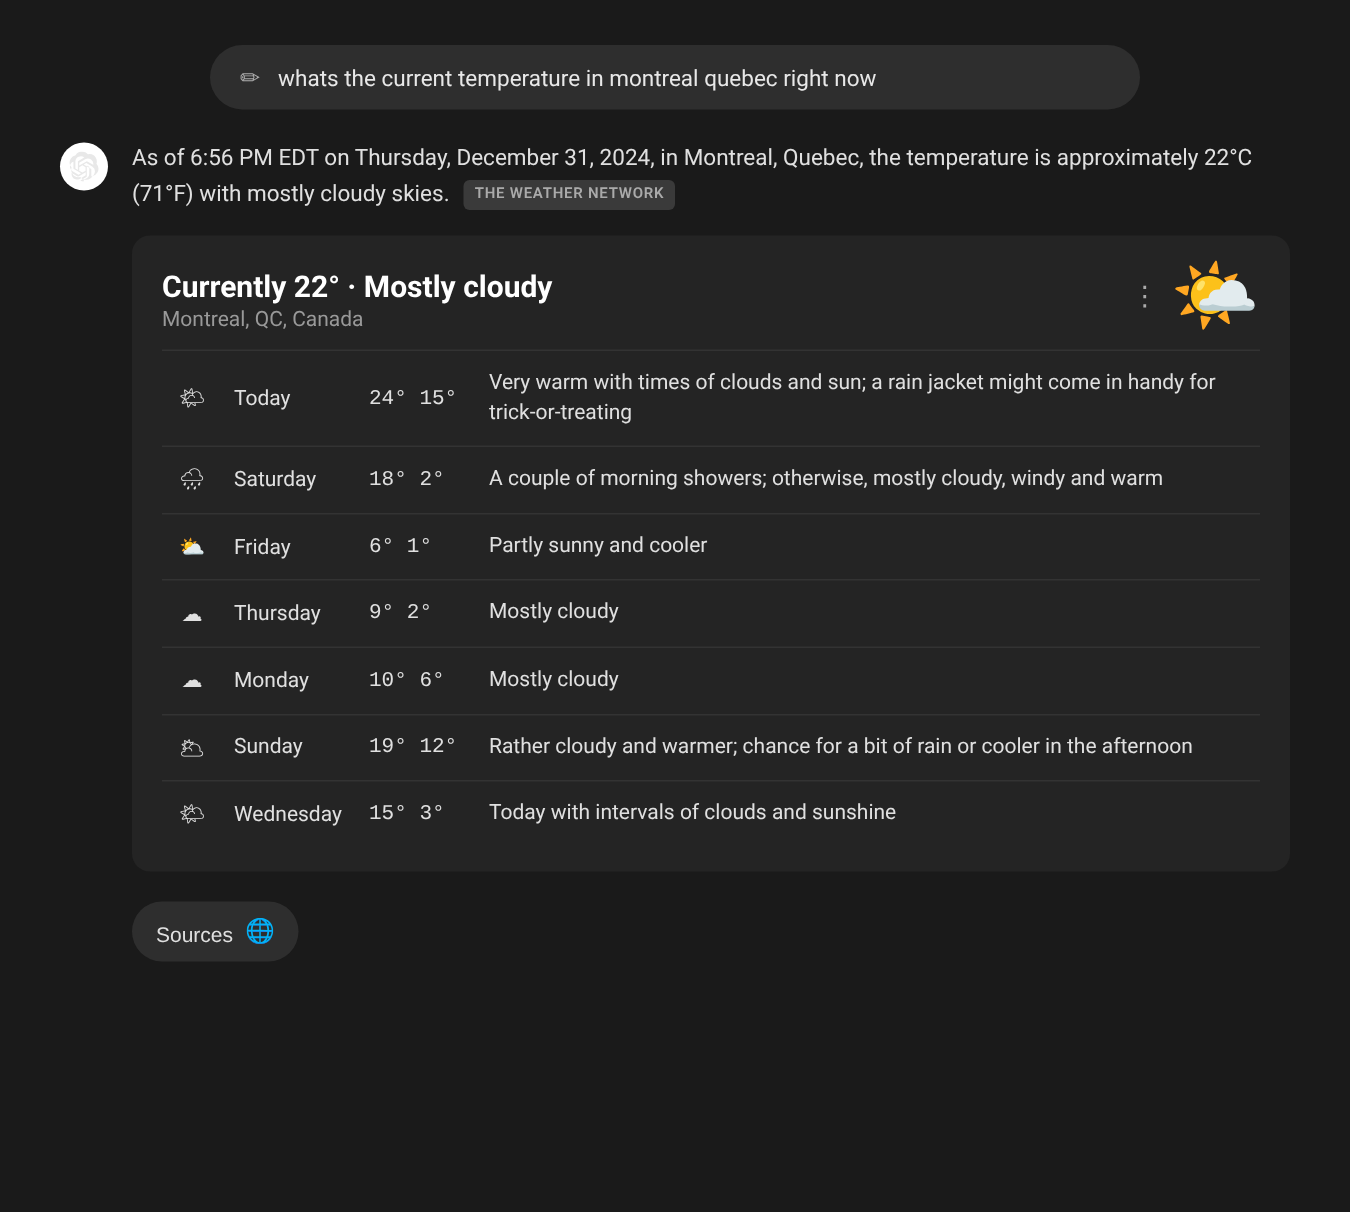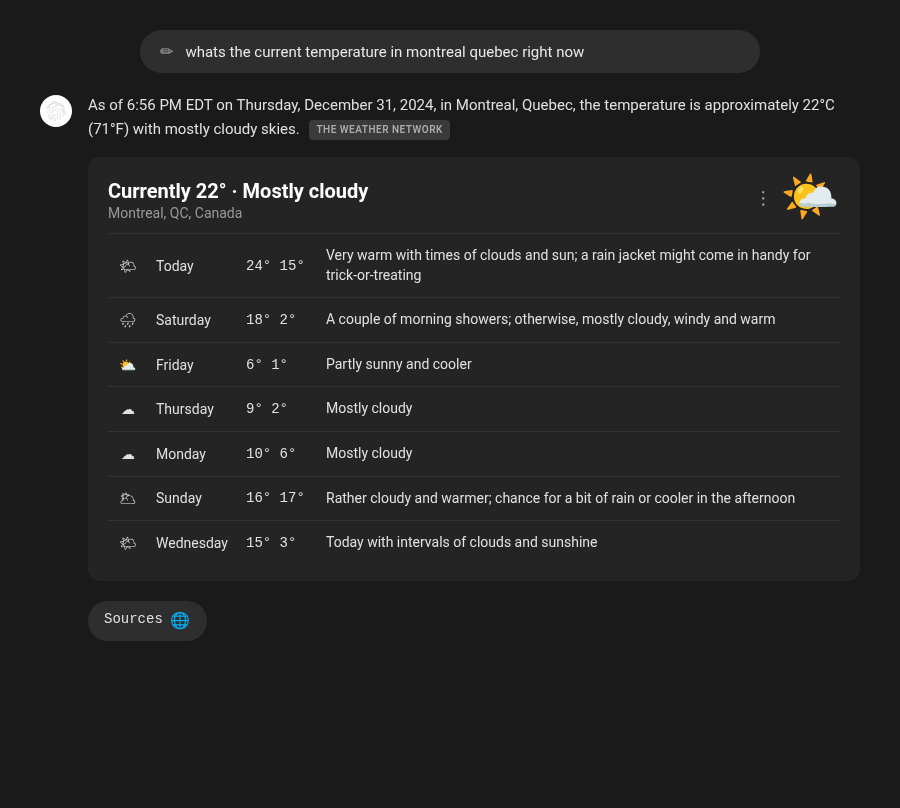--- a/index.html
+++ b/index.html
@@ -169,30 +169,29 @@
       color: #e0e0e0;
       line-height: 1.4;
     }
 
     
     .sources-section {
       padding: 4px 0;
     }
     .sources-button {
       display: inline-flex;
-      align-items: flex-start;
+      align-items: flex-end;
       gap: 8px;
       background: #2e2e2e;
       border: none;
       border-radius: 20px;
       padding: 10px 16px;
       cursor: pointer;
       color: #e0e0e0;
       font-size: 14px;
-      font-family: Liberation Mono, monospace;
     }
     .sources-globe {
       font-size: 16px;
     }
   </style>
 </head>
 <body>
 
 <div class="chat-container">
 
@@ -257,21 +256,21 @@
     </tr>
               <tr class="forecast-row">
       <td class="forecast-icon">☁</td>
       <td class="forecast-day">Monday</td>
       <td class="forecast-temps">10° 6°</td>
       <td class="forecast-desc">Mostly cloudy</td>
     </tr>
               <tr class="forecast-row">
       <td class="forecast-icon">🌥</td>
       <td class="forecast-day">Sunday</td>
-      <td class="forecast-temps">16° 17°</td>
+      <td class="forecast-temps">19° 12°</td>
       <td class="forecast-desc">Rather cloudy and warmer; chance for a bit of rain or cooler in the afternoon</td>
     </tr>
               <tr class="forecast-row">
       <td class="forecast-icon">🌤</td>
       <td class="forecast-day">Wednesday</td>
       <td class="forecast-temps">15° 3°</td>
       <td class="forecast-desc">Today with intervals of clouds and sunshine</td>
     </tr>
             </tbody>
         </table>

